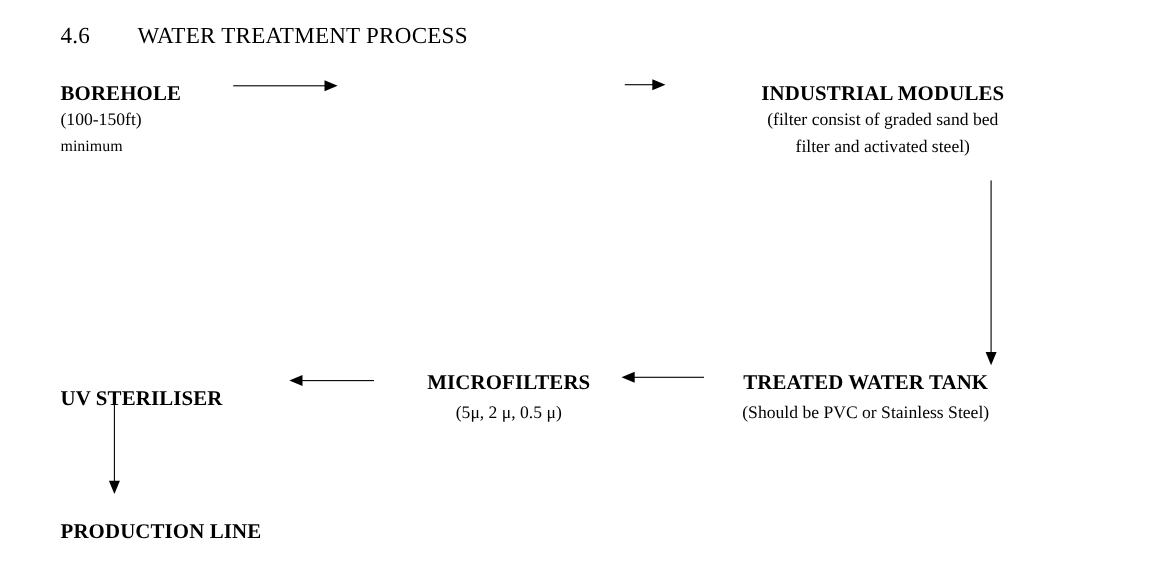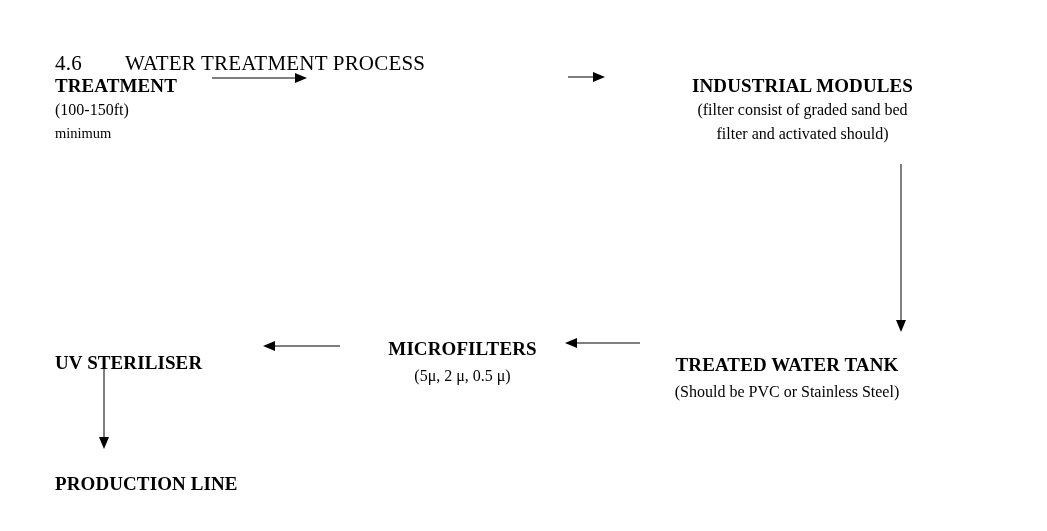--- a/index.html
+++ b/index.html
@@ -12,21 +12,21 @@
     color: #000000;
   }
   #page {
     position: relative;
     width: 1047px;
     height: 531px;
     background: #ffffff;
     overflow: hidden;
   }
 
-  .abs { position: absolute; margin-top: 31px; }
+  .abs { position: absolute; }
 
   
   .section-head {
     left: 55px;
     top: 19px;
     font-size: 21px;
     line-height: 26px;
     white-space: nowrap;
     letter-spacing: 0.2px;
   }
@@ -103,42 +103,42 @@
 </head>
 <body>
 
 <div id="page">
 
   <div class="abs section-head">
     <span class="num">4.6</span><span>WATER TREATMENT PROCESS</span>
   </div>
 
   <div class="node left" style="left:55px; top:74px;">
-    <div class="title">TREATMENT</div>
+    <div class="title">BOREHOLE</div>
     <div class="sub">(100-150ft)</div>
     <div class="sub small">minimum</div>
   </div>
 
 
   <div class="node center" style="left:640px; top:74px; width:325px;">
     <div class="title">INDUSTRIAL MODULES</div>
     <div class="sub">(filter consist of graded sand bed</div>
-    <div class="sub">filter and activated should)</div>
+    <div class="sub">filter and activated steel)</div>
   </div>
 
   <div class="node left" style="left:55px; top:351px;">
     <div class="title">UV STERILISER</div>
   </div>
 
   <div class="node center" style="left:360px; top:337px; width:205px;">
     <div class="title">MICROFILTERS</div>
     <div class="sub" style="line-height:30px;">(5μ, 2 μ, 0.5 μ)</div>
   </div>
 
-  <div class="node center" style="left:643px; top:337px; width:288px;margin-top:16px;">
+  <div class="node center" style="left:643px; top:337px; width:288px;">
     <div class="title">TREATED WATER TANK</div>
     <div class="sub" style="line-height:30px;">(Should be PVC or Stainless Steel)</div>
   </div>
 
   <div class="node left" style="left:55px; top:472px;">
     <div class="title">PRODUCTION LINE</div>
   </div>
 
   <div class="arrow-h right" style="left:212px; top:71px; width:95px; height:14px;">
     <span class="shaft" style="width:84px;"></span>

